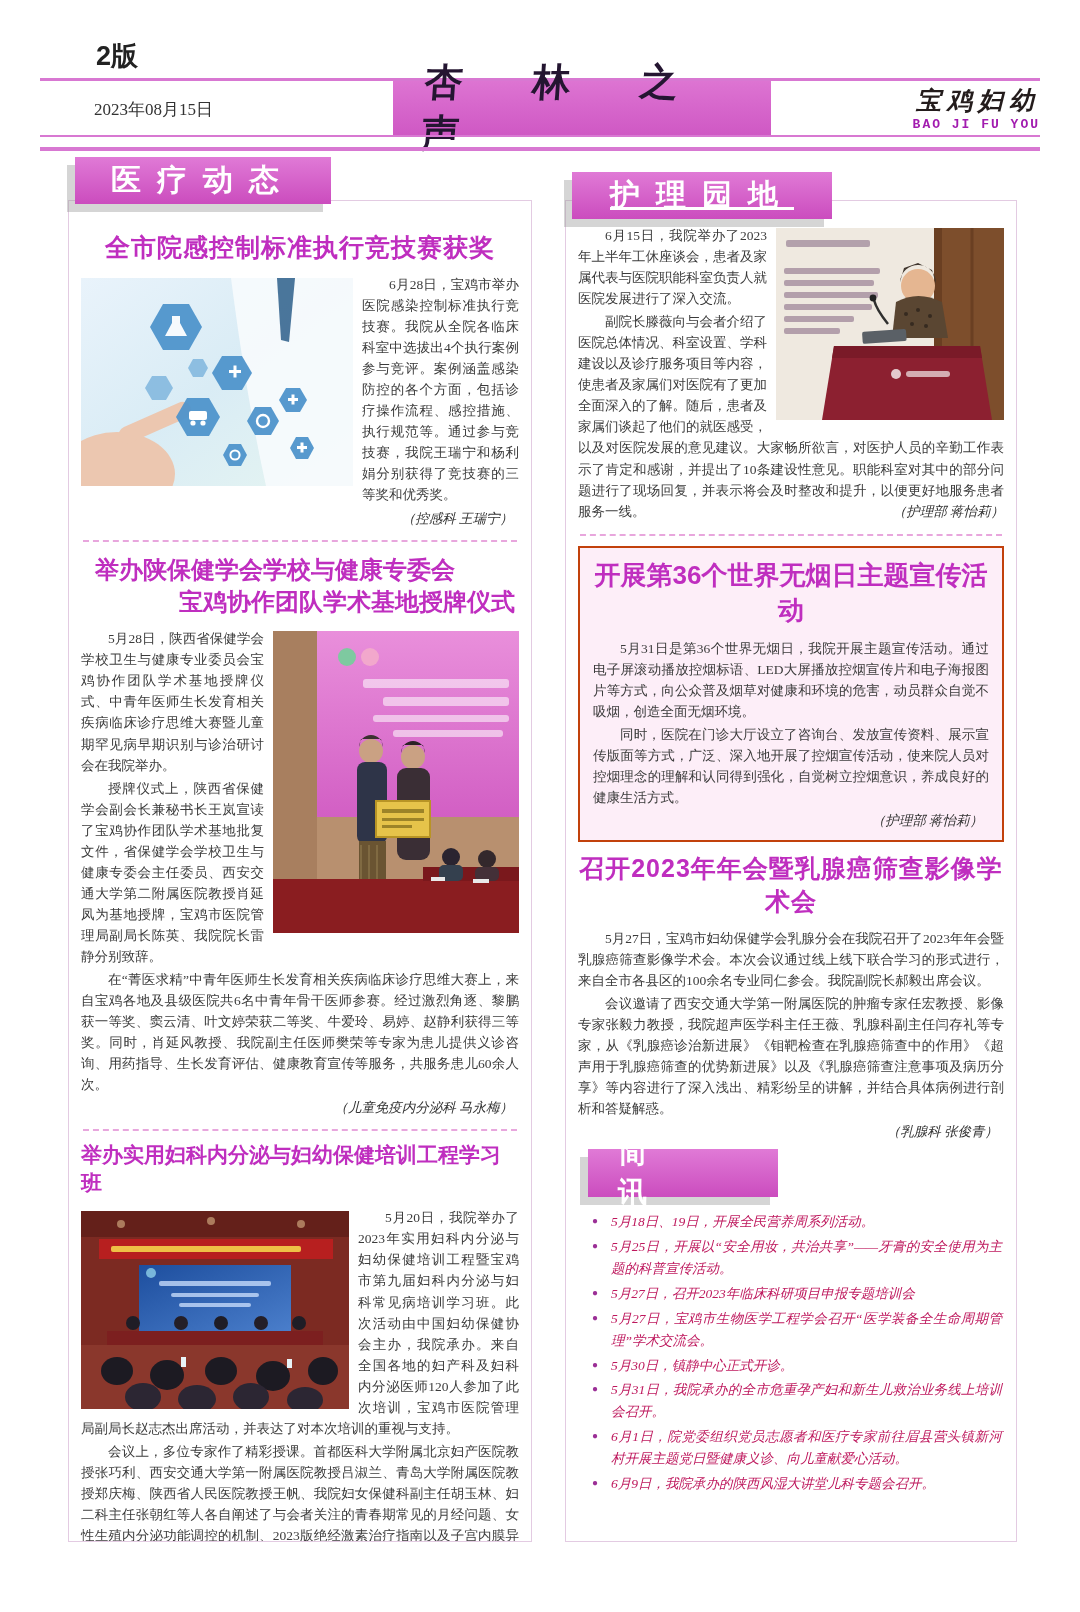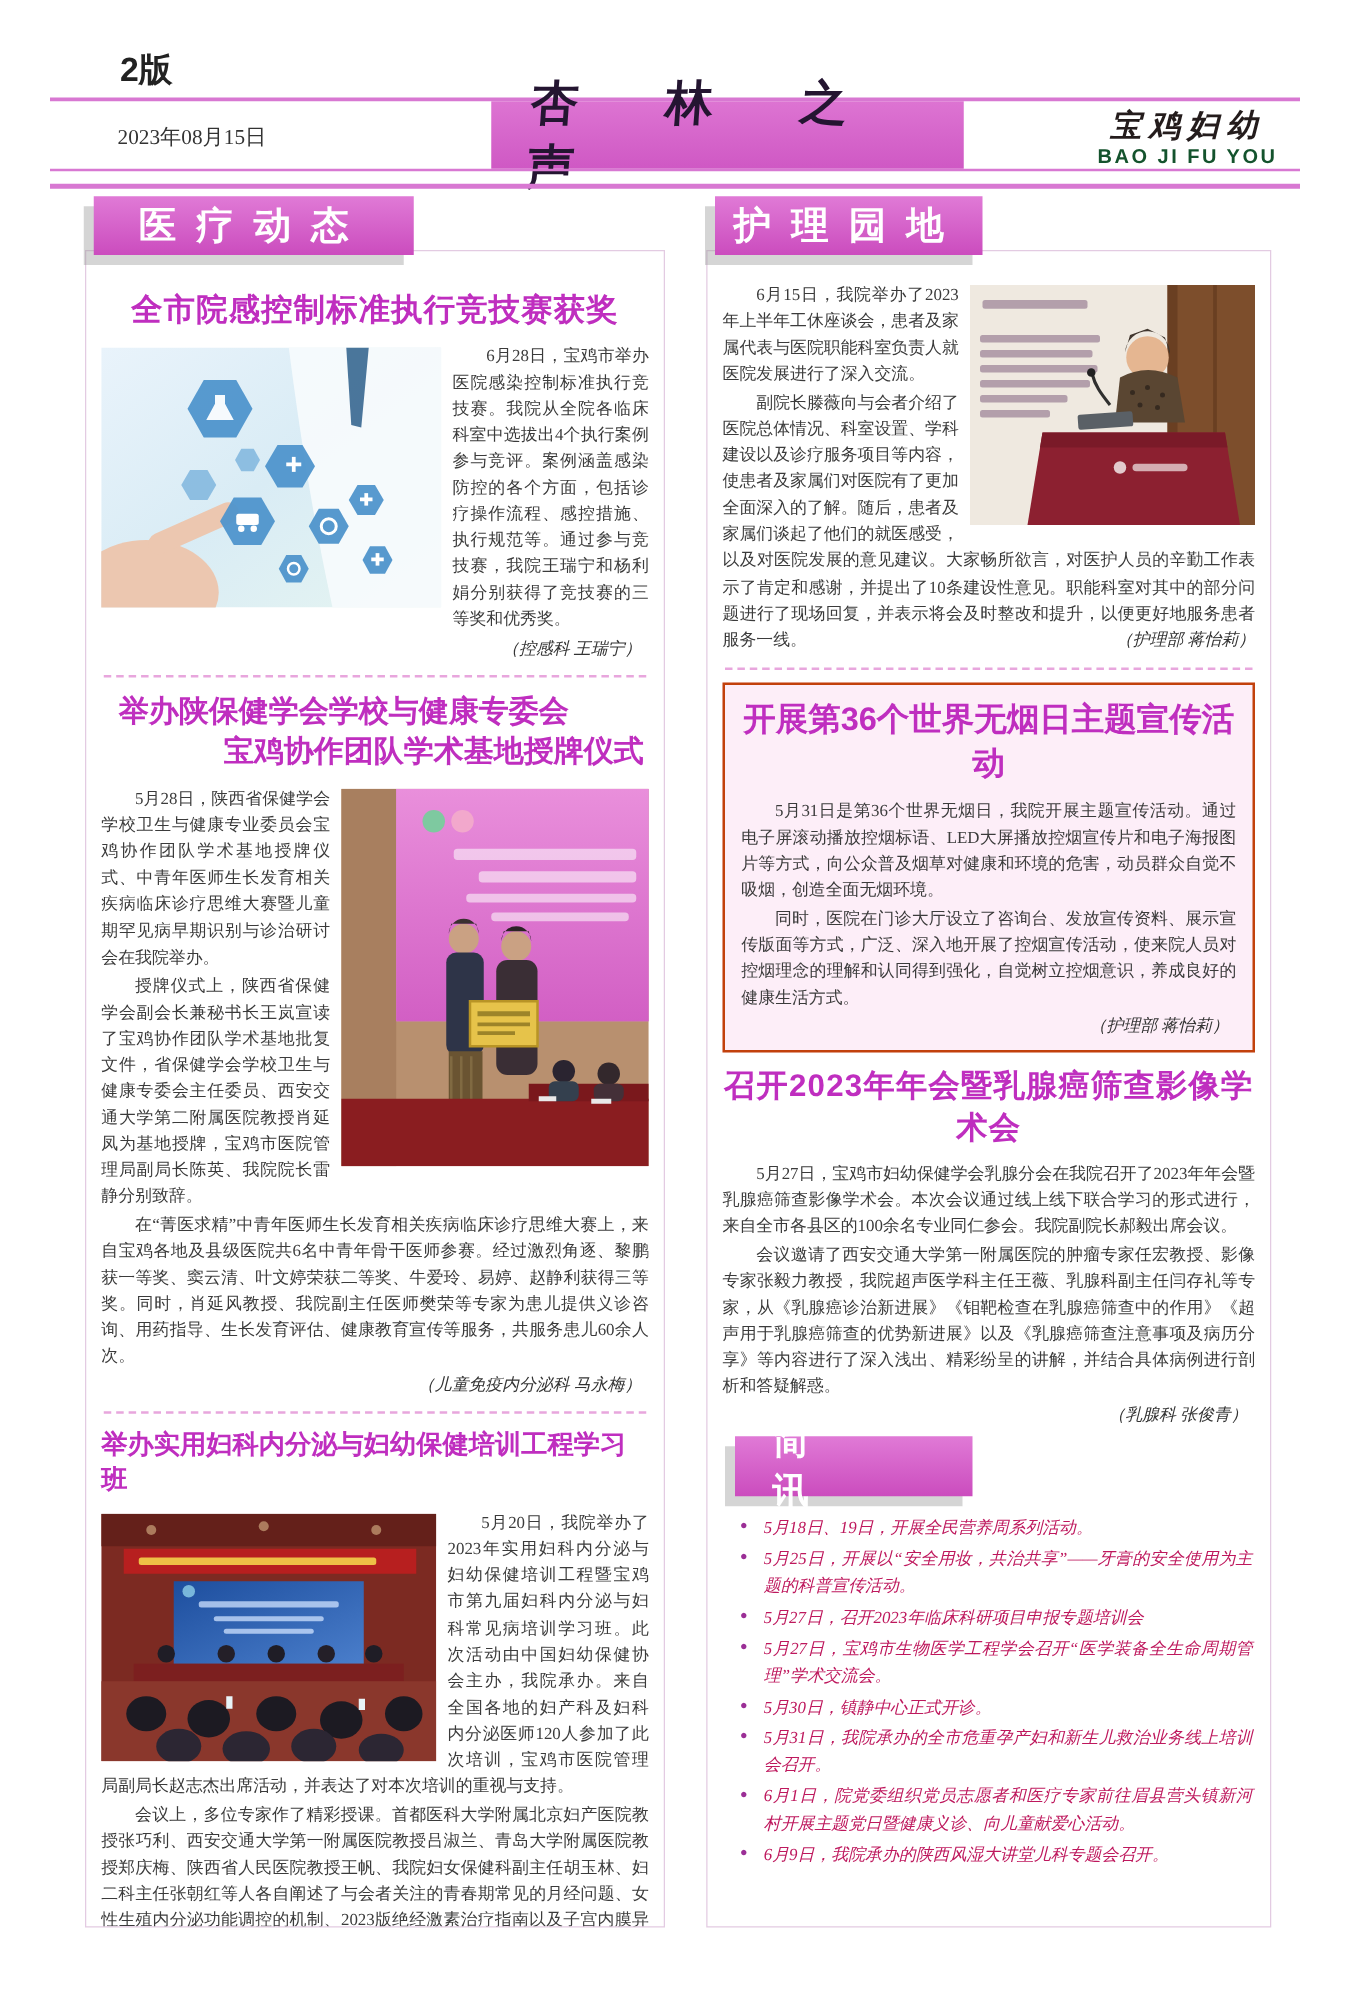--- a/index.html
+++ b/index.html
@@ -11,33 +11,33 @@
                font-family:"Liberation Sans",sans-serif;}
   .hline{position:absolute;left:40px;width:1000px;background:#d878d2;}
   .hl-a{top:78px;height:3px;}
   .hl-b{top:135px;height:2px;}
   .hl-c{top:147px;height:4px;}
   .date{position:absolute;left:94px;top:98px;font-size:17px;color:#333;}
   .masthead{position:absolute;left:393px;top:81px;width:378px;height:54px;
             background:linear-gradient(#dd74d2,#cf58c4);display:flex;align-items:center;justify-content:center;}
   .masthead span{font-size:38px;font-weight:bold;color:#241531;letter-spacing:30px;padding-left:30px;
                  font-family:"Liberation Serif",serif;transform:skewX(-4deg);}
-  .logo{position:absolute;left:860px;top:84px;width:180px;text-align:center;}
+  .logo{position:absolute;left:860px;top:84px;width:180px;text-align:right;}
   .logo-cn{font-size:25px;font-weight:bold;color:#241c1c;letter-spacing:6px;font-style:italic;
            font-family:"Liberation Serif",serif;}
-  .logo-en{font-size:16px;font-weight:bold;color:#14532d;letter-spacing:2px;
-           font-family:Liberation Sans, sans-serif;}
+  .logo-en{font-size:13px;font-weight:bold;color:#a21caf;letter-spacing:2px;
+           font-family:Liberation Mono, monospace;}
 
   
   .banner{position:absolute;height:47px;background:linear-gradient(#e07ad6,#cb4cbe);
           color:#fff;font-family:"Liberation Sans",sans-serif;font-weight:bold;font-size:30px;
           letter-spacing:16px;display:flex;align-items:center;justify-content:center;
           box-shadow:-8px 8px 0 rgba(150,150,150,0.40);z-index:5;}
   .banner-left{left:75px;top:157px;width:256px;}
-  .banner-right{left:572px;top:157px;width:214px;}
+  .banner-right{left:572px;top:172px;width:260px;text-decoration:underline;}
 
   
   .col{position:absolute;top:200px;height:1342px;border:1px solid #e3cbe2;box-sizing:border-box;
        padding:14px 12px 10px;overflow:hidden;background:#fff;}
   .col-left{left:68px;width:464px;}
   .col-right{left:565px;width:452px;}
 
   .hl{font-family:"Liberation Sans",sans-serif;font-weight:bold;color:#bf2ebf;margin:4px 0 10px;}
   .hl-center{text-align:center;}
   .hl-25{font-size:25px;letter-spacing:1px;}

